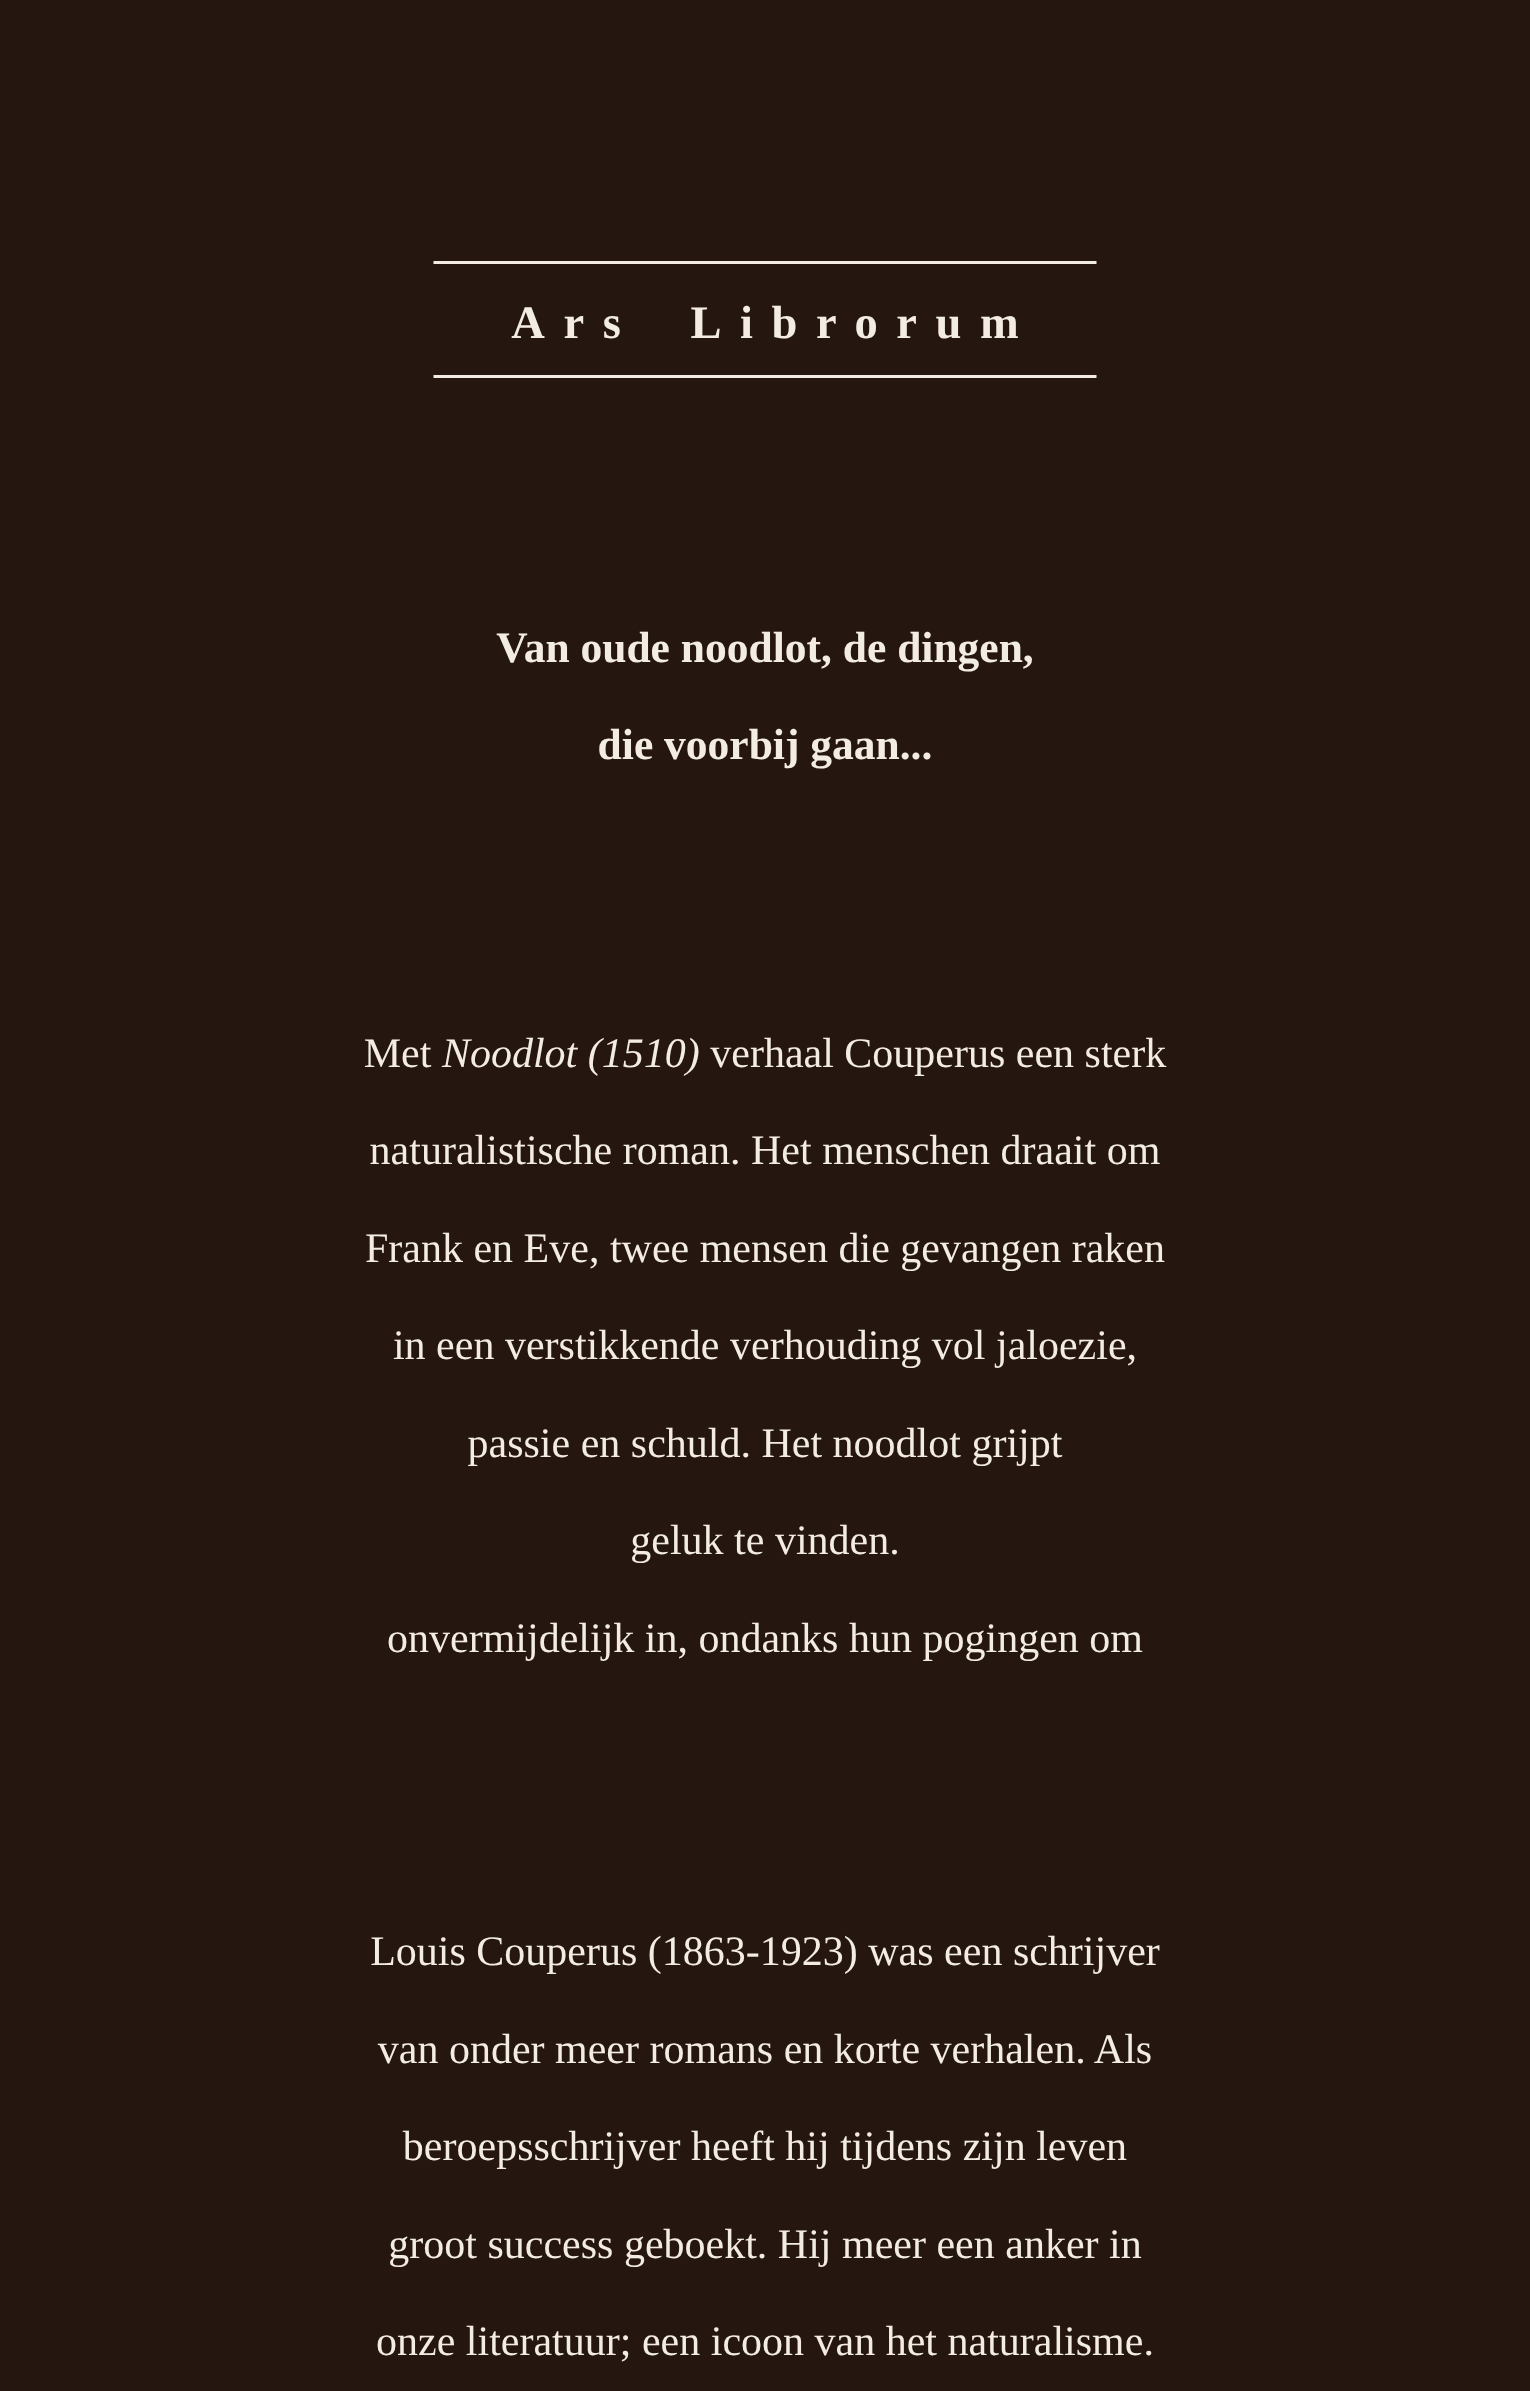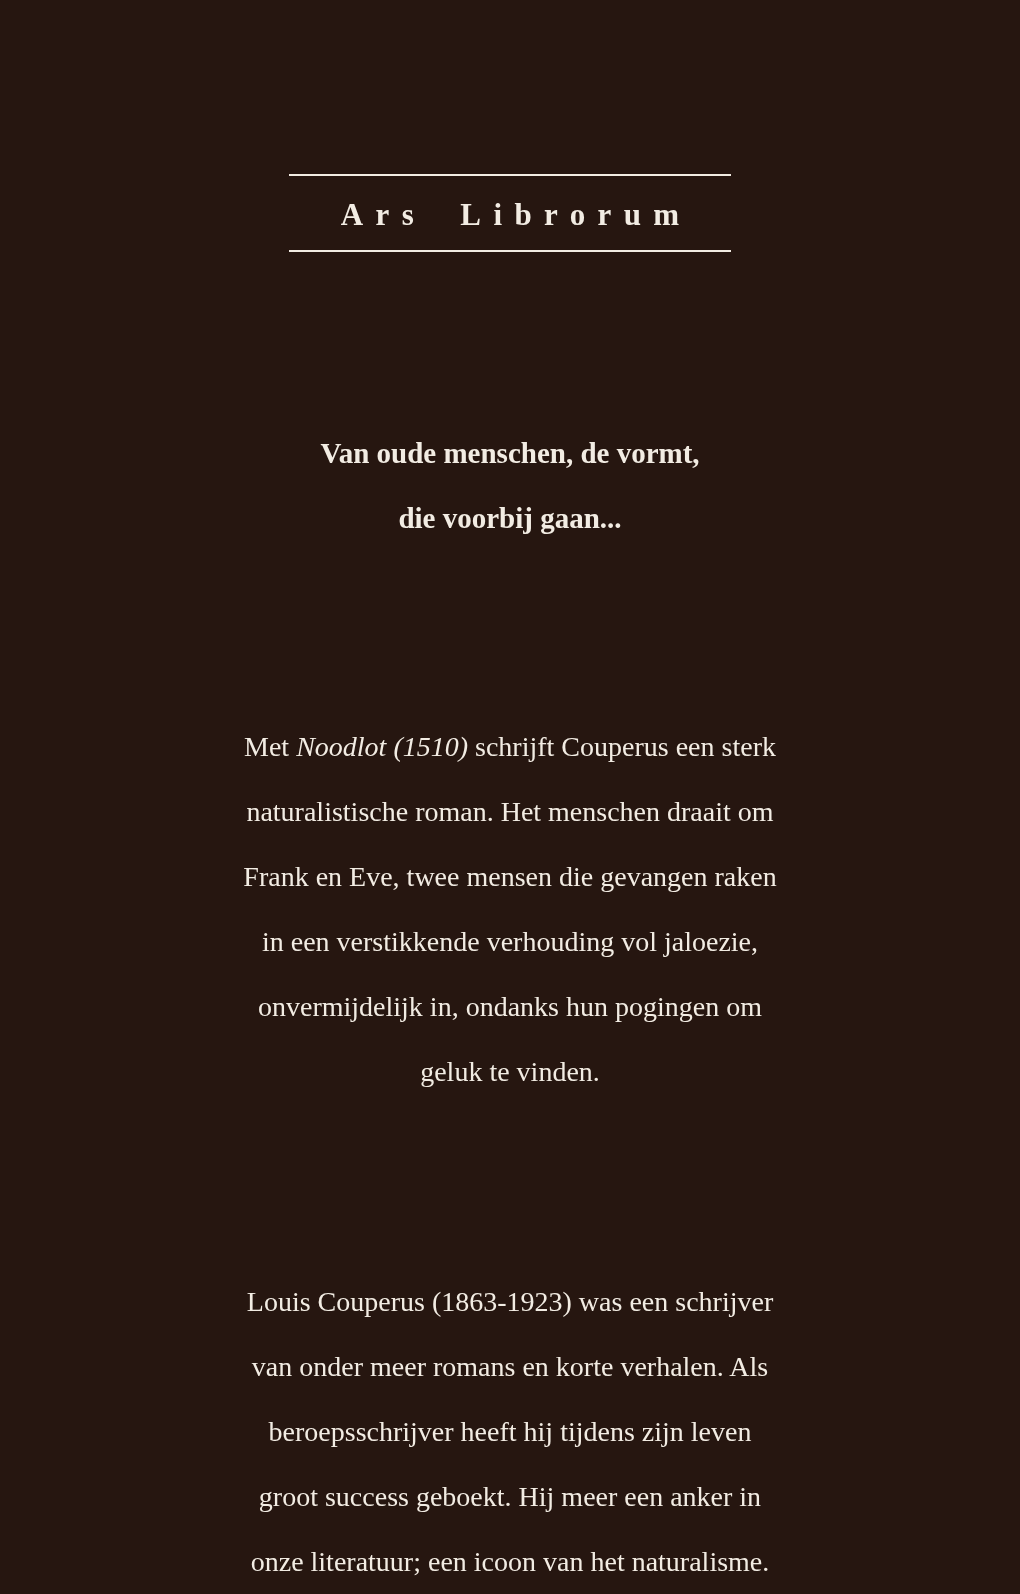--- a/index.html
+++ b/index.html
@@ -62,31 +62,32 @@
 </head>
 <body>
 
 <div class="cover">
 
   <div class="imprint-box">
     <span class="imprint-name">Ars Librorum</span>
   </div>
 
   <div class="book-title">
-    <div class="line">Van oude menschen, de vormt,</div>
+    <div class="line">Van oude noodlot, de dingen,</div>
     <div class="line">die voorbij gaan...</div>
   </div>
 
   <div class="para synopsis">
-    <div class="line"><span>Met </span><span class="work-title-italic">Noodlot (1510)</span><span> schrijft Couperus een sterk</span></div>
+    <div class="line"><span>Met </span><span class="work-title-italic">Noodlot (1510)</span><span> verhaal Couperus een sterk</span></div>
     <div class="line">naturalistische roman. Het menschen draait om</div>
     <div class="line">Frank en Eve, twee mensen die gevangen raken</div>
     <div class="line">in een verstikkende verhouding vol jaloezie,</div>
+    <div class="line">passie en schuld. Het noodlot grijpt</div>
+    <div class="line">geluk te vinden.</div>
     <div class="line">onvermijdelijk in, ondanks hun pogingen om</div>
-    <div class="line">geluk te vinden.</div>
   </div>
 
   <div class="para bio">
     <div class="line">Louis Couperus (1863-1923) was een schrijver</div>
     <div class="line">van onder meer romans en korte verhalen. Als</div>
     <div class="line">beroepsschrijver heeft hij tijdens zijn leven</div>
     <div class="line">groot success geboekt. Hij meer een anker in</div>
     <div class="line">onze literatuur; een icoon van het naturalisme.</div>
   </div>
 

